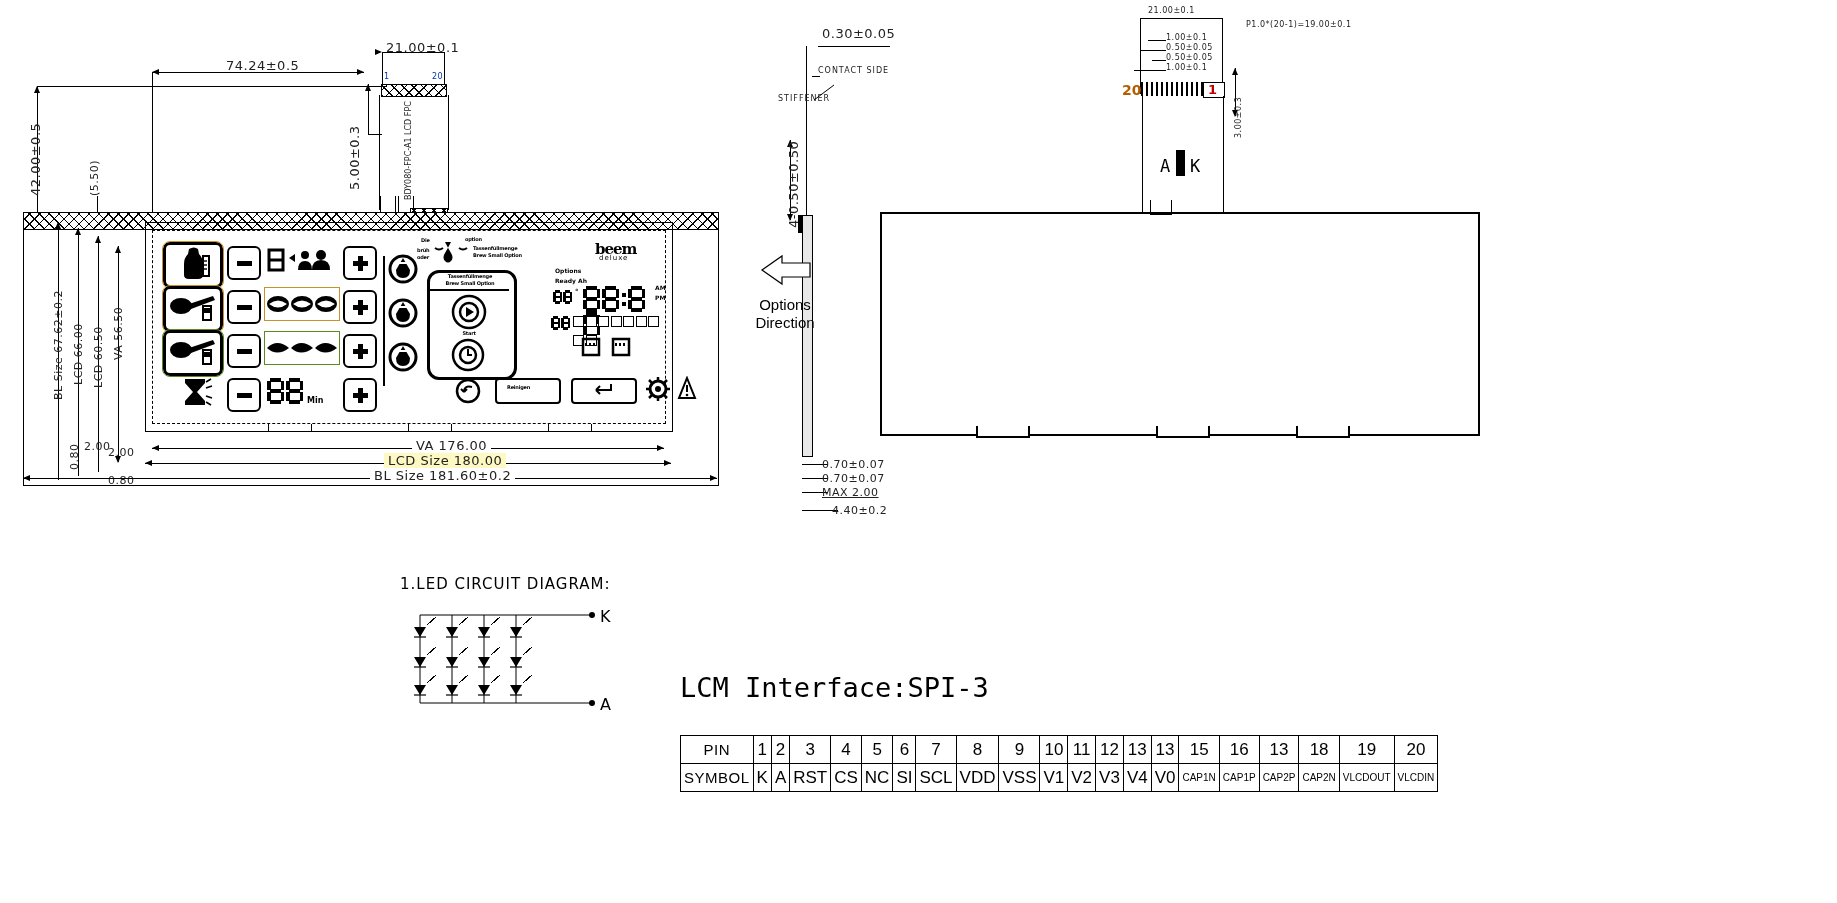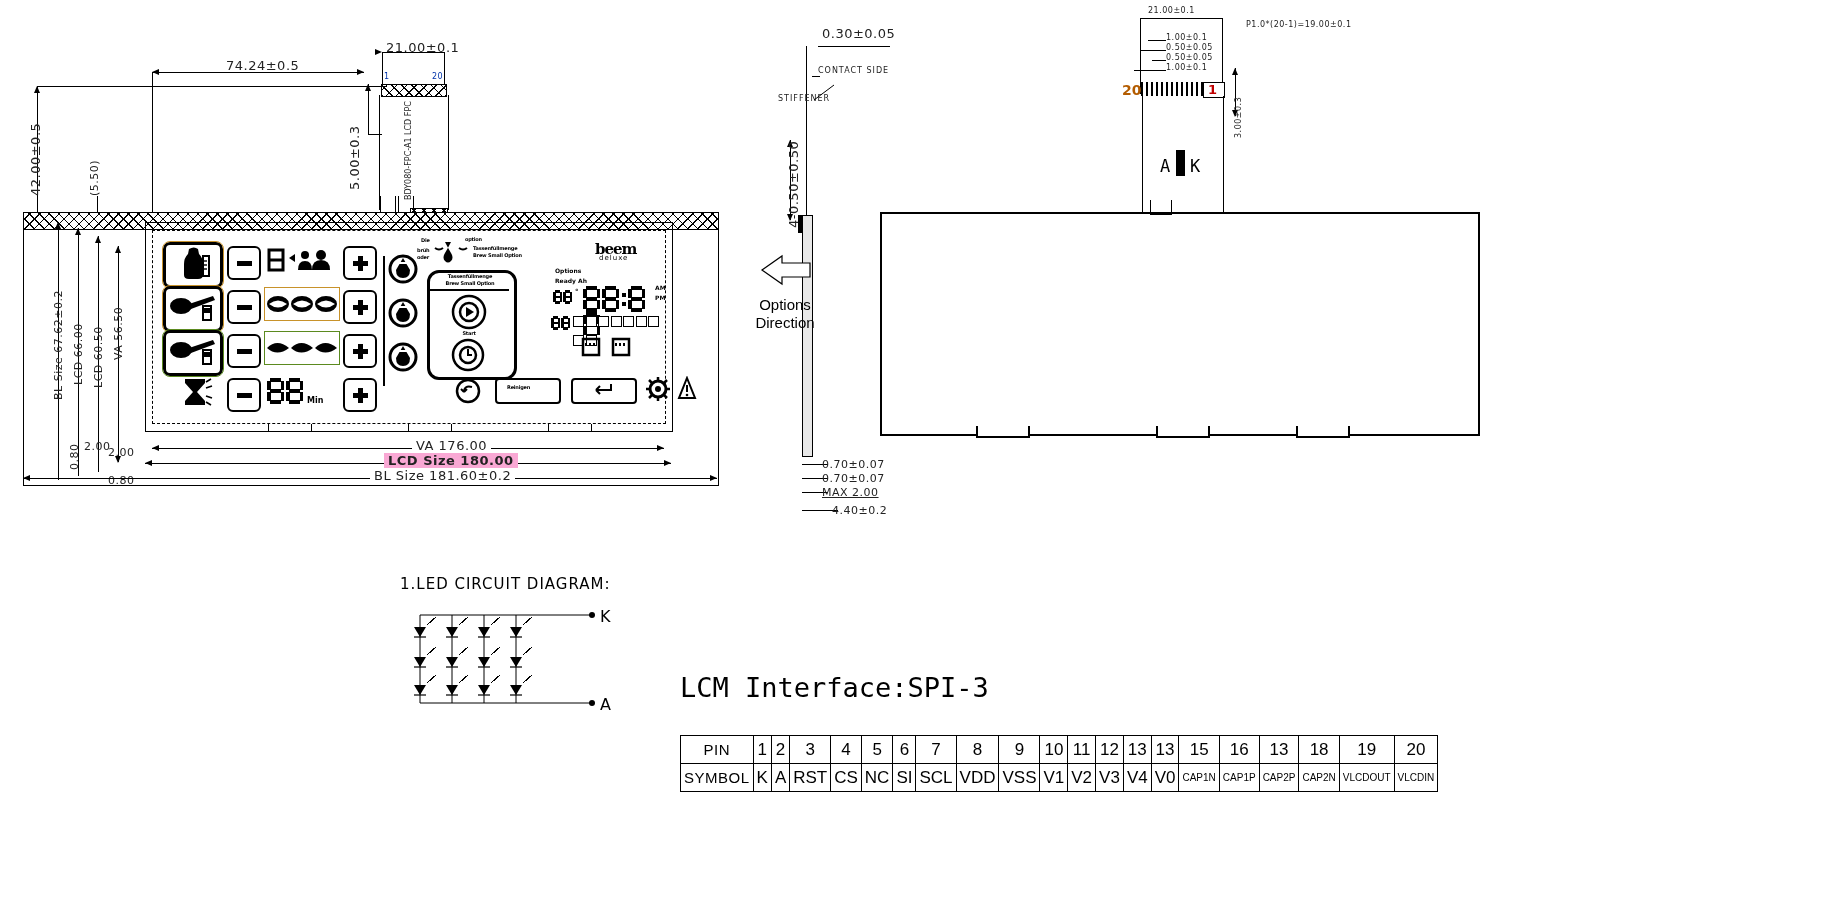--- a/index.html
+++ b/index.html
@@ -145,21 +145,21 @@
   <div class="dim sm" style="left:108px;top:474px;">0.80</div>
 
   <div class="ln h" style="left:152px;top:448px;width:512px;"></div>
   <div class="arrowL" style="left:152px;top:445px;"></div>
   <div class="arrowR" style="left:657px;top:445px;"></div>
   <div class="dim" style="left:412px;top:438px;background:#fff;padding:0 4px;">VA 176.00</div>
 
   <div class="ln h" style="left:145px;top:463px;width:526px;"></div>
   <div class="arrowL" style="left:145px;top:460px;"></div>
   <div class="arrowR" style="left:664px;top:460px;"></div>
-  <div class="dim" style="left:384px;top:453px;background:#f9a8d4;padding:0 4px;font-weight:bold;">LCD Size 180.00</div>
+  <div class="dim" style="left:384px;top:453px;background:#fef9c3;padding:0 4px;">LCD Size 180.00</div>
 
   <div class="ln h" style="left:23px;top:478px;width:694px;"></div>
   <div class="arrowL" style="left:23px;top:475px;"></div>
   <div class="arrowR" style="left:710px;top:475px;"></div>
   <div class="dim" style="left:370px;top:468px;background:#fff;padding:0 4px;">BL Size 181.60±0.2</div>
 
   <div class="abs" style="left:268px;top:424px;width:42px;height:7px;border:1px solid #000;border-top:none;"></div>
   <div class="abs" style="left:408px;top:424px;width:42px;height:7px;border:1px solid #000;border-top:none;"></div>
   <div class="abs" style="left:548px;top:424px;width:42px;height:7px;border:1px solid #000;border-top:none;"></div>
 

